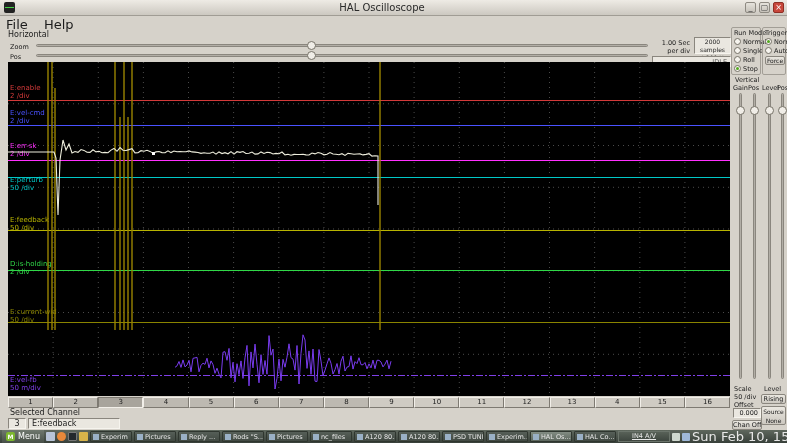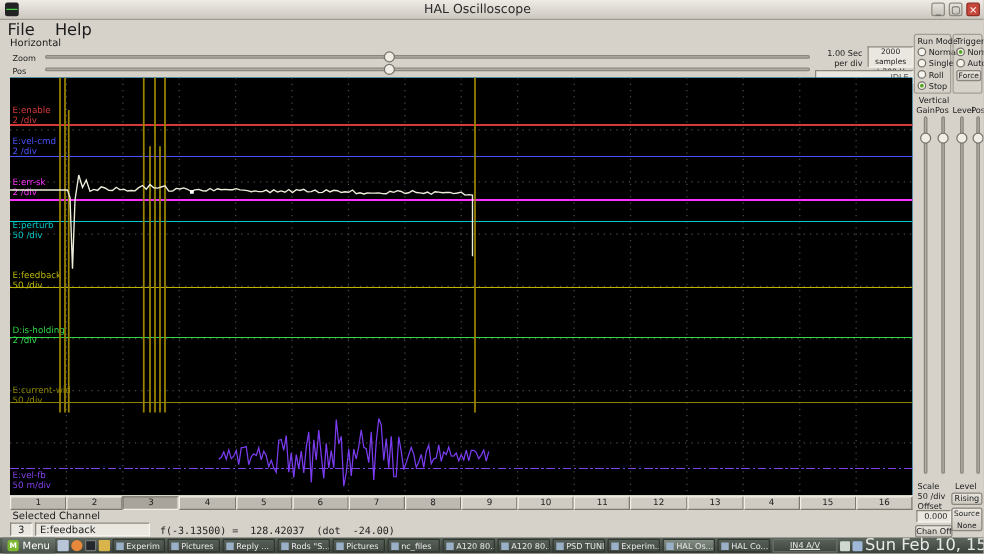--- a/index.html
+++ b/index.html
@@ -36,21 +36,21 @@
   .sunken{background:#eae7e0;border:1px solid;border-color:#8a867e #f6f4ee #f6f4ee #8a867e;}
   .btn{background:linear-gradient(#eae7e0,#ccc8c0);border:1px solid #8a867e;border-radius:2px;
        text-align:center;color:#222;}
   .frame{border:1px solid #a29e96;border-radius:2px;padding:1px 2px;}
   .ftitle{font-size:6.5px;line-height:8px;white-space:nowrap;}
   .radio-row{display:flex;align-items:center;gap:2px;height:9px;font-size:6.5px;white-space:nowrap;}
   .radio{display:inline-block;width:7px;height:7px;border-radius:50%;flex:none;
          background:#f6f4ee;border:1px solid #767268;position:relative;}
   .radio.sel::after{content:"";position:absolute;left:1px;top:1px;width:3px;height:3px;border-radius:50%;background:#52a81e;}
   
-  #scope-wrap{position:absolute;left:8px;top:62px;width:722px;height:334px;background:#0ea5e9;}
+  #scope-wrap{position:absolute;left:8px;top:62px;width:722px;height:334px;background:#fde047;}
   
   #channel-buttons{position:absolute;left:8px;top:397px;width:722px;height:11px;display:flex;}
   .chan-btn{flex:1;border:1px solid;border-color:#f2efe9 #7e7a72 #7e7a72 #f2efe9;background:#cfcbc3;
             font-size:7px;line-height:9px;text-align:center;color:#222;}
   .chan-btn.inuse{background:#bdb9b1;}
   .chan-btn.sel{border-color:#7e7a72 #f2efe9 #f2efe9 #7e7a72;background:#a8a49c;}
   .readout{font-family:"DejaVu Sans Mono","Liberation Mono",monospace;font-size:8px;white-space:pre;}
   
   .taskbar{position:absolute;left:0;top:430px;width:787px;height:13px;
            background:linear-gradient(#5e675d,#38403a);display:flex;align-items:center;gap:2px;
@@ -253,21 +253,20 @@
       <div class="chan-btn">12</div>
       <div class="chan-btn">13</div>
       <div class="chan-btn">4</div>
       <div class="chan-btn">15</div>
       <div class="chan-btn">16</div>
     </div>
 
   <div class="abs lbl" style="left:10px;top:408px;">Selected Channel</div>
   <div class="abs sunken" style="left:8px;top:418px;width:18px;height:11px;font-size:8px;line-height:10px;text-align:center;">3</div>
   <div class="abs sunken" style="left:28px;top:418px;width:92px;height:11px;font-size:8px;line-height:10px;padding-left:3px;">E:feedback</div>
-  <div class="abs readout" style="left:128px;top:420px;">f(-3.13500) =  128.42037  (dot  -24.00)</div>
 
   <div class="taskbar">
     <div class="menu-btn">
       <span class="mint-logo">M</span>
       <span>Menu</span>
     </div>
     <span class="launcher" style="background:#b8c4d8;"></span>
     <span class="launcher" style="background:#e8883a;border-radius:50%;"></span>
     <span class="launcher" style="background:#23282c;border:1px solid #777;"></span>
     <span class="launcher" style="background:#d8b44a;"></span>

